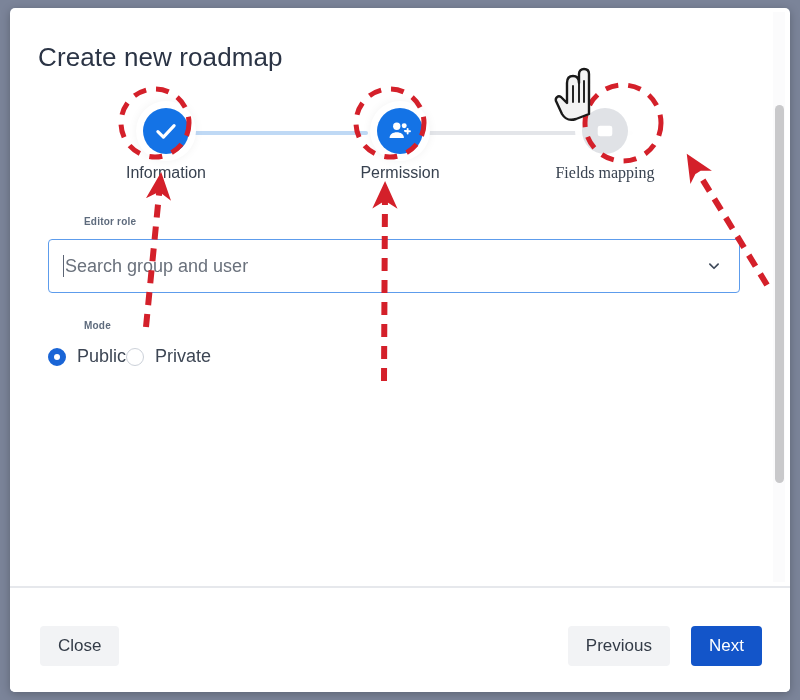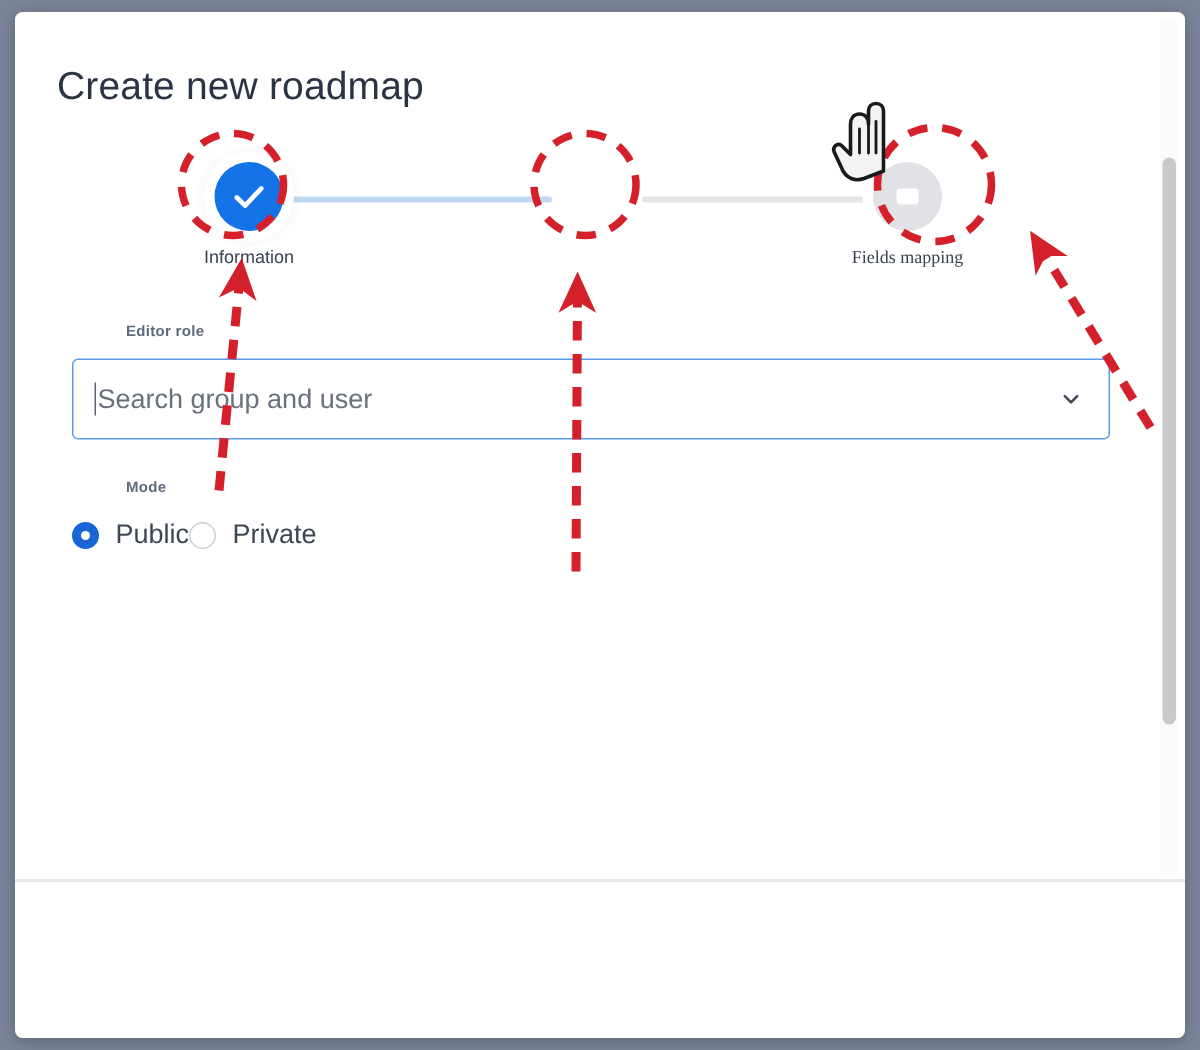--- a/index.html
+++ b/index.html
@@ -100,21 +100,21 @@
     background: #1473e6;
     box-shadow: 0 0 0 7px rgba(255,255,255,.95), 0 0 10px 7px rgba(0,0,0,.05);
   }
   .bubble.muted {
     background: #e0e2e6;
     box-shadow: 0 0 0 7px rgba(255,255,255,.95);
   }
   .bubble svg { display: block; }
   .step-label {
     margin-top: 10px;
-    font-size: 12px;
+    font-size: 16px;
     color: #384250;
   }
 
   
   .field-label {
     position: absolute;
     font-size: 10px;
     font-weight: bold;
     color: #5e6b7d;
     letter-spacing: .2px;
@@ -282,20 +282,35 @@
           <div class="bubble active">
             <span>
               <svg width="26" height="26" viewBox="0 0 24 24">
                 <path d="M4.5 12.6 L9.6 17.6 L19.5 7.1" fill="none" stroke="#ffffff" stroke-width="2.9" stroke-linecap="round" stroke-linejoin="round"></path>
               </svg>
             </span>
           </div>
           <div class="step-label">Information</div>
         </div>
 
+        <div class="step step-2">
+          <div class="bubble active">
+            <span>
+              <svg width="26" height="26" viewBox="0 0 24 24" fill="#ffffff">
+                <circle cx="9" cy="7.6" r="3.4"></circle>
+                <path d="M2.4 18.4c0-3.3 3-5.2 6.6-5.2s6.6 1.9 6.6 5.2z"></path>
+                <circle cx="15.9" cy="7.2" r="2.3"></circle>
+                <path d="M15.9 11.1c1 0 1.9.14 2.7.4-.5.2-1 .5-1.4.8-.5-.1-1-.15-1.5-.15z"></path>
+                <rect x="18.2" y="9.2" width="1.7" height="6" rx=".8"></rect>
+                <rect x="16.05" y="11.35" width="6" height="1.7" rx=".8"></rect>
+              </svg>
+            </span>
+          </div>
+          <div class="step-label">Permission</div>
+        </div>
 
         <div class="step step-3">
           <div class="bubble muted">
             <span>
               <svg width="24" height="24" viewBox="0 0 24 24">
                 <rect x="5.5" y="7.5" width="13" height="9" rx="1.6" fill="#ffffff" stroke="#ffffff" stroke-width="1.6"></rect>
               </svg>
             </span>
           </div>
           <div class="step-label">Fields mapping</div>
@@ -326,20 +341,25 @@
           <span class="radio-text">Private</span>
         </div>
       </div>
 
       <div class="scroll-track"></div>
       <div class="scroll-thumb"></div>
     </div>
 
     <div class="divider"></div>
 
+    <div class="footer">
+      <button class="btn btn-close">Close</button>
+      <button class="btn btn-prev">Previous</button>
+      <button class="btn btn-next">Next</button>
+    </div>
   </div>
 
   <svg class="overlay" viewBox="0 0 800 700" xmlns="http://www.w3.org/2000/svg">
 
     <circle cx="155" cy="123" r="34" fill="none" stroke="#d4202a" stroke-width="5" stroke-dasharray="13 10"></circle>
     <circle cx="390" cy="123" r="34" fill="none" stroke="#d4202a" stroke-width="5" stroke-dasharray="13 10"></circle>
     <circle cx="623" cy="123" r="38" fill="none" stroke="#d4202a" stroke-width="5" stroke-dasharray="13 10"></circle>
 
     <defs>
       <marker id="ah" markerWidth="5" markerHeight="5" refX="2.6" refY="2.5" orient="auto" markerUnits="strokeWidth">

